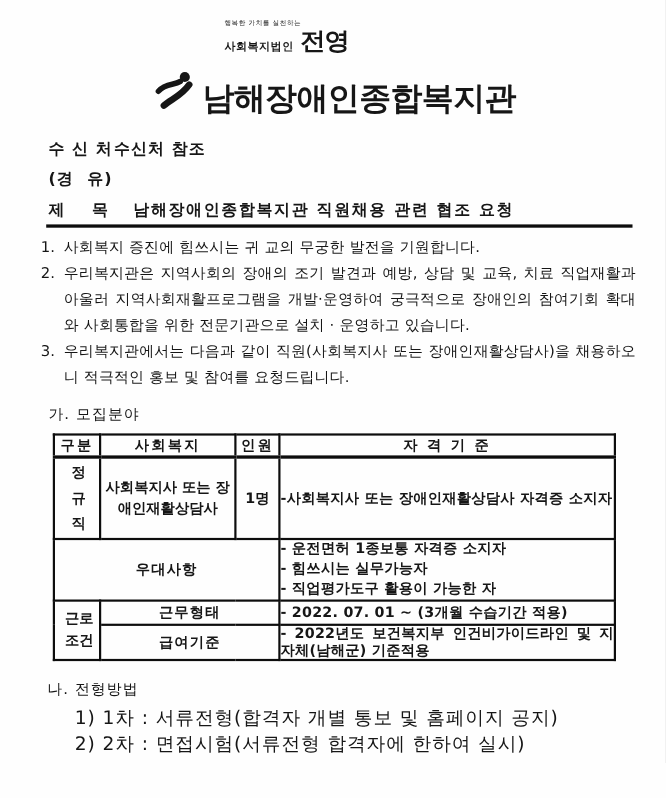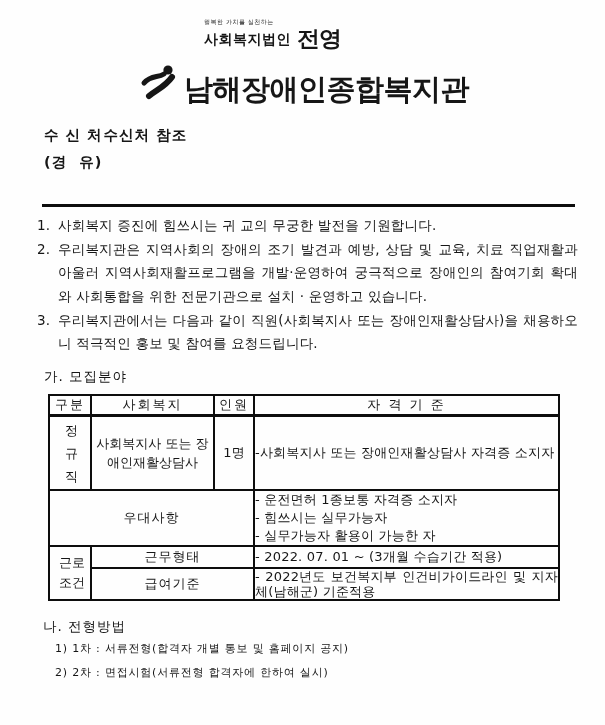--- a/index.html
+++ b/index.html
@@ -7,21 +7,21 @@
     position:relative; width:605px; height:725px; background:#fefefe;
     font-family:"DejaVu Sans","Liberation Sans",sans-serif;
     color:#161616; overflow:hidden;
   }
 
   
   .letterhead { position:absolute; left:140px; top:18px; width:345px; }
   .lh-sub { margin-left:64px; }
   .lh-tagline { font-size:6px; letter-spacing:0.5px; color:#222; line-height:8px; }
   .lh-orgrow { display:flex; align-items:flex-end; gap:6px; margin-top:1px; }
-  .lh-orgtype { font-size:14px; font-weight:bold; letter-spacing:0.5px; }
+  .lh-orgtype { font-size:10px; font-weight:bold; letter-spacing:0.5px; }
   .lh-orgname { font-size:23px; font-weight:900; letter-spacing:-1px; line-height:22px; transform:scaleY(0.95); }
   .lh-centerrow { display:flex; align-items:center; margin-top:3px; }
   .lh-icon { width:42px; height:38px; flex-shrink:0; margin-right:2px; }
   .lh-centername { font-size:29px; font-weight:900; letter-spacing:-0.5px; white-space:nowrap;margin-top:18px; }
 
   
   .doc-line { position:absolute; left:44px; display:flex; font-size:14.5px; font-weight:bold; letter-spacing:1px; }
   .doc-label { white-space:pre; }
   .line-recipient { top:126px; }
   .line-recipient .doc-value { margin-left:1px; }
@@ -33,39 +33,39 @@
 
   
   .paras { position:absolute; left:37px; top:214px; width:541px; }
   .para { display:flex; font-size:13.5px; line-height:23.2px; letter-spacing:0.2px; margin-bottom:1px; }
   .para-num { width:21px; flex-shrink:0; }
   .para-text { flex:1; text-align:justify; }
 
   
   .sec-a-title { position:absolute; left:44px; top:368px; font-size:13.5px; letter-spacing:1px; }
   table.recruit { position:absolute; left:48px; top:394px; width:512px; border-collapse:collapse; table-layout:fixed; }
-  table.recruit th, table.recruit td { border:2px solid #0d0d0d; font-size:13px; padding:0; font-weight:normal; }
+  table.recruit th, table.recruit td { border:2px solid #0d0d0d; font-size:13px; padding:0; font-weight:bold; }
   table.recruit thead th { height:17px; letter-spacing:2px; border-bottom:3px solid #0d0d0d; }
   .col-cat { width:42px; } .col-field { width:123px; } .col-cnt { width:40px; } .col-qual { width:305px; }
   td.c-center { text-align:center; }
   .vstack { word-break:break-all; margin:0 auto; text-align:right; }
   .v1 { width:16px; line-height:23px; }
   .v2 { width:30px; line-height:20px; }
   td.cell-field { text-align:center; line-height:19px; padding:0 13px; height:72px; }
   td.cell-qual { text-align:left; padding:2px 6px 2px 8px; letter-spacing:0.2px; }
   td.cell-pref { height:52px; text-align:center; letter-spacing:1px; }
   .qual-line { line-height:18px; white-space:nowrap; }
   td.cell-wlabel { text-align:center; letter-spacing:1px; }
   tr.row-work1 td { height:20px;border-radius:14px; }
   tr.row-work2 td { height:28px; }
   tr.row-work2 td.cell-qual { line-height:15px; text-align:justify; }
 
   
   .sec-b-title { position:absolute; left:43px; top:618px; font-size:13.5px; letter-spacing:1px; }
-  .sec-b-item { position:absolute; left:55px; font-size:11px; letter-spacing:0.8px; white-space:nowrap; }
+  .sec-b-item { position:absolute; left:68px; font-size:17px; letter-spacing:0.8px; white-space:nowrap; }
   .sec-b-item-0 { top:641px; }
   .sec-b-item-1 { top:665px; }
 </style>
 </head>
 <body>
 
 <div class="page">
 
   <div class="letterhead">
     <div class="lh-sub">
@@ -86,20 +86,24 @@
       <span class="lh-centername">남해장애인종합복지관</span>
     </div>
   </div>
 
   <div class="doc-line line-recipient">
     <span class="doc-label">수 신 처</span>
     <span class="doc-value">수신처 참조</span>
   </div>
   <div class="doc-line line-via">
     <span class="doc-label">(경  유)</span>
+  </div>
+  <div class="doc-line line-subject">
+    <span class="doc-label">제    목</span>
+    <span class="doc-value">남해장애인종합복지관 직원채용 관련 협조 요청</span>
   </div>
 
   <div class="rule"></div>
 
   <div class="paras">
     <div class="para">
       <span class="para-num">1.</span>
       <span class="para-text">사회복지 증진에 힘쓰시는 귀 교의 무궁한 발전을 기원합니다.</span>
     </div>
     <div class="para">
@@ -136,21 +140,21 @@
         </td>
         <td class="cell-field">사회복지사 또는 장애인재활상담사</td>
         <td class="c-center">1명</td>
         <td class="cell-qual">-사회복지사 또는 장애인재활상담사 자격증 소지자</td>
       </tr>
       <tr>
         <td class="cell-pref" colspan="3">우대사항</td>
         <td class="cell-qual">
           <div class="qual-line">- 운전면허 1종보통 자격증 소지자</div>
           <div class="qual-line">- 힘쓰시는 실무가능자</div>
-          <div class="qual-line">- 실무가능자 활용이 가능한 자</div>
+          <div class="qual-line">- 직업평가도구 활용이 가능한 자</div>
         </td>
       </tr>
       <tr class="row-work1">
         <td class="c-center" rowspan="2">
           <div class="vstack v2">근로조건</div>
         </td>
         <td class="cell-wlabel" colspan="2">근무형태</td>
         <td class="cell-qual">- 2022. 07. 01 ~ (3개월 수습기간 적용)</td>
       </tr>
       <tr class="row-work2">

